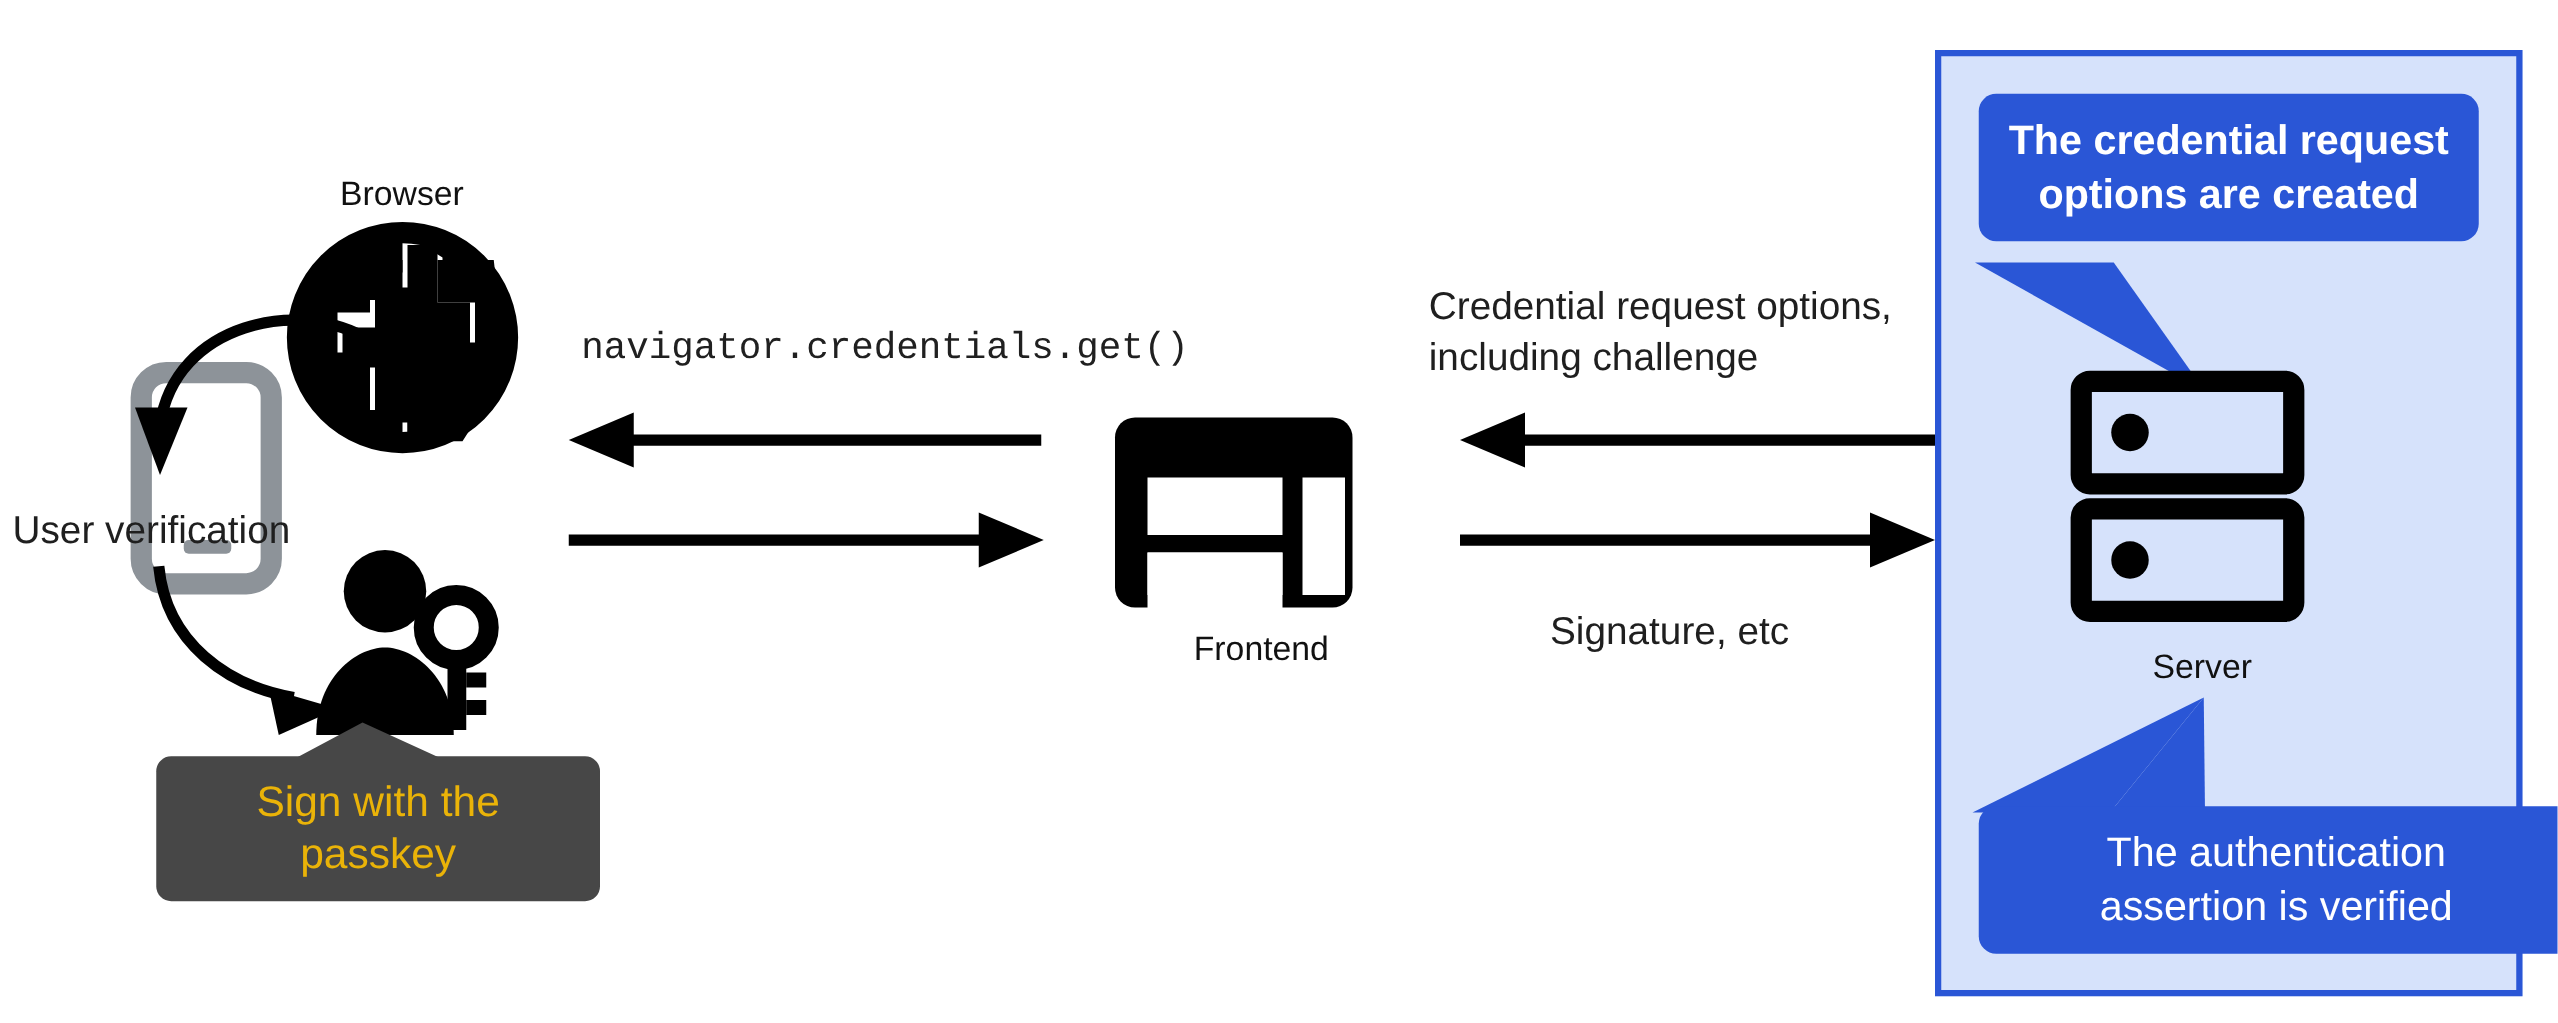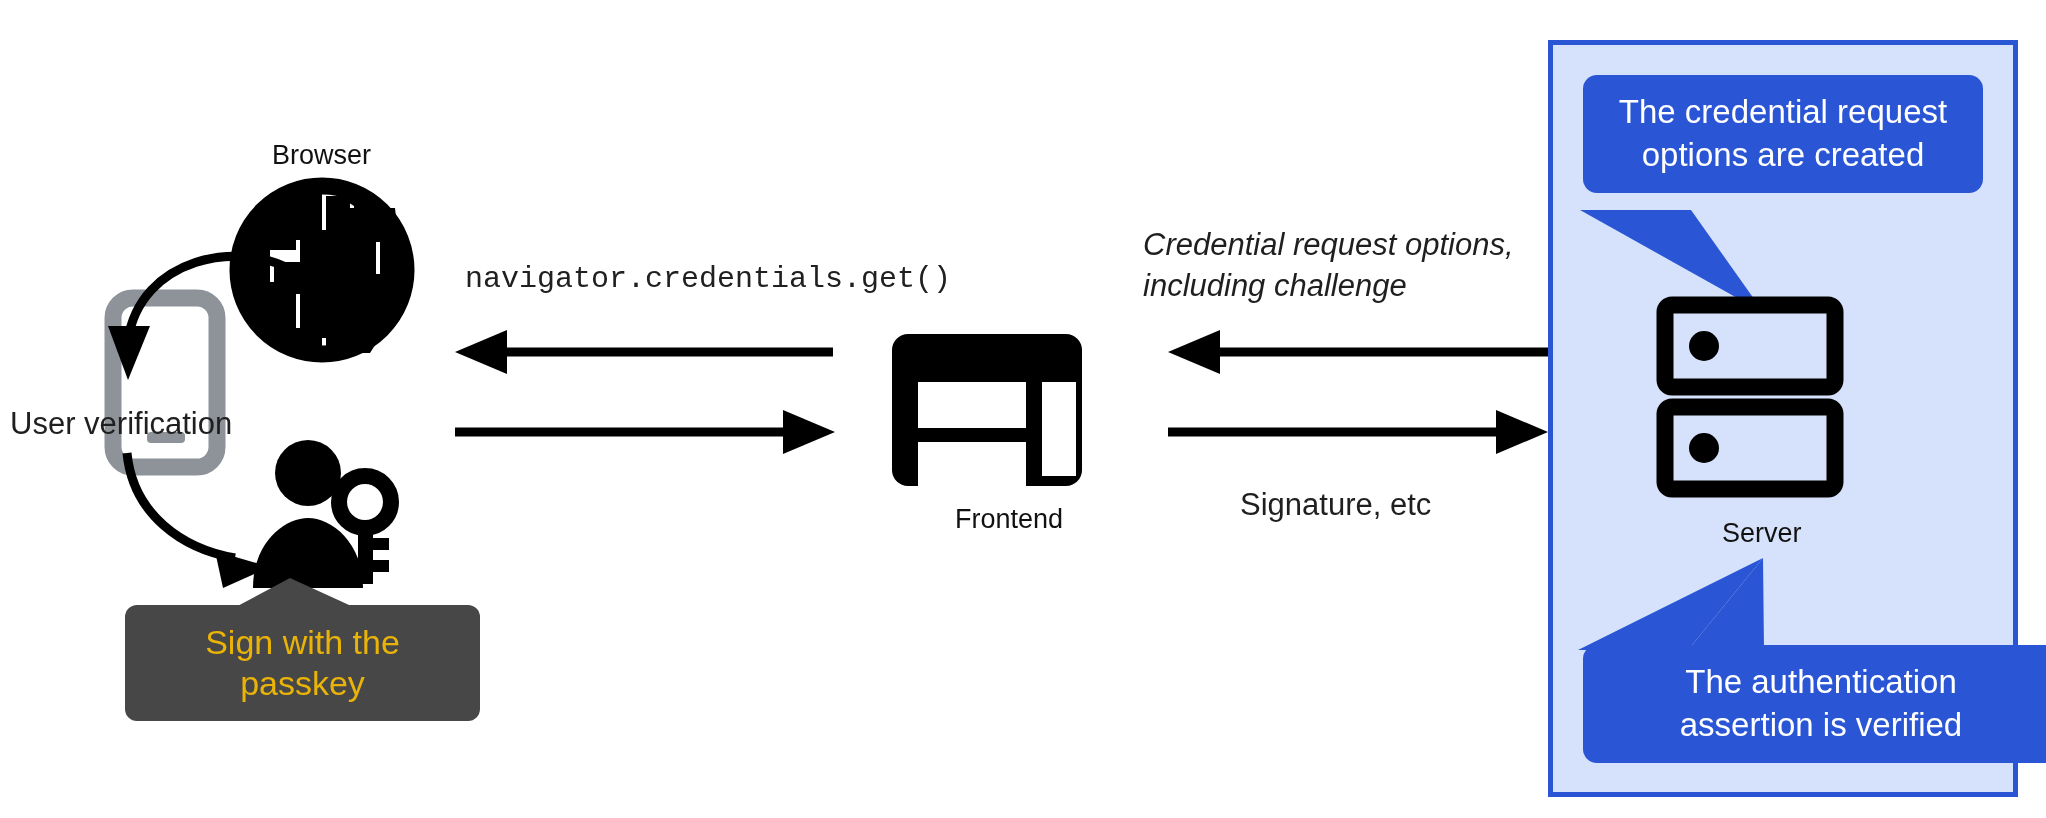--- a/index.html
+++ b/index.html
@@ -18,35 +18,35 @@
     left:1548px;top:40px;width:470px;height:757px;
     background:#d6e2fb;border:5px solid #2a56d6;box-sizing:border-box;
   }
 
   
   .callout{
     background:#2a56d6;color:#ffffff;border-radius:14px;
     font-size:33px;line-height:1.30;text-align:center;
     padding:16px 22px;box-sizing:border-box;
   }
-  #callout-top{left:1583px;top:75px;width:400px;}
+  #callout-top{left:1583px;top:75px;width:400px;font-weight:bold;}
   #callout-bottom{left:1583px;top:645px;width:476px;}
 
   
   #passkey-tooltip{
     left:125px;top:605px;width:355px;
     background:#474747;color:#eab308;border-radius:12px;
     font-size:34px;line-height:1.2;text-align:center;
     padding:17px 18px;box-sizing:border-box;
   }
 
   
   .lbl{font-size:31px;color:#1f1f1f;white-space:nowrap;}
   .lbl-bold{font-size:27px;font-weight:normal;color:#111;white-space:nowrap;}
-  .lbl-multi{font-size:31px;color:#1f1f1f;line-height:1.32;font-style:italic;}
+  .lbl-multi{font-size:31px;color:#1f1f1f;line-height:1.32;}
   .mono{font-family:"Liberation Mono","DejaVu Sans Mono",monospace;font-size:30px;color:#202020;white-space:nowrap;}
 
   #browser-label{left:272px;top:140px;}
   #frontend-label{left:955px;top:504px;}
   #server-label{left:1722px;top:518px;}
   #user-verification-label{left:10px;top:378px;margin-top:28px;}
   #nav-get-label{left:465px;top:262px;}
   #pkc-label{left:490px;top:487px;}
   #cred-req-label{left:1143px;top:225px;}
   #sig-label{left:1240px;top:487px;}

